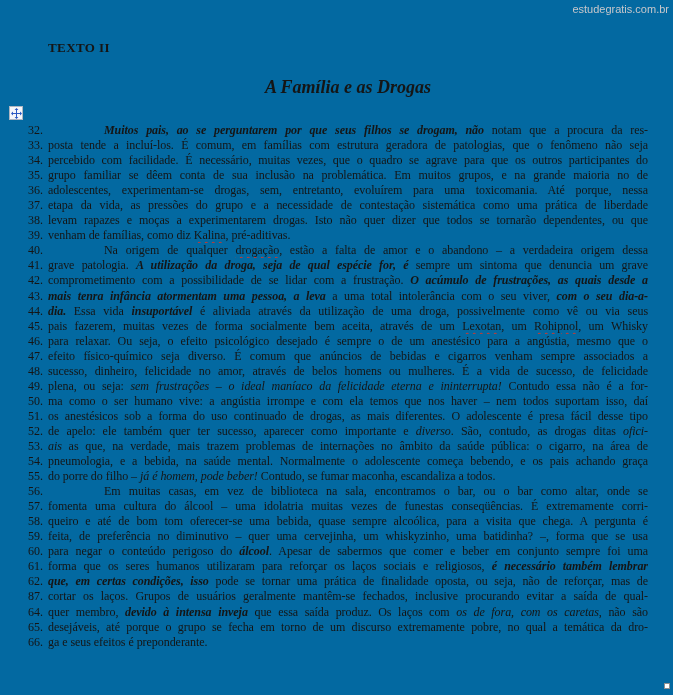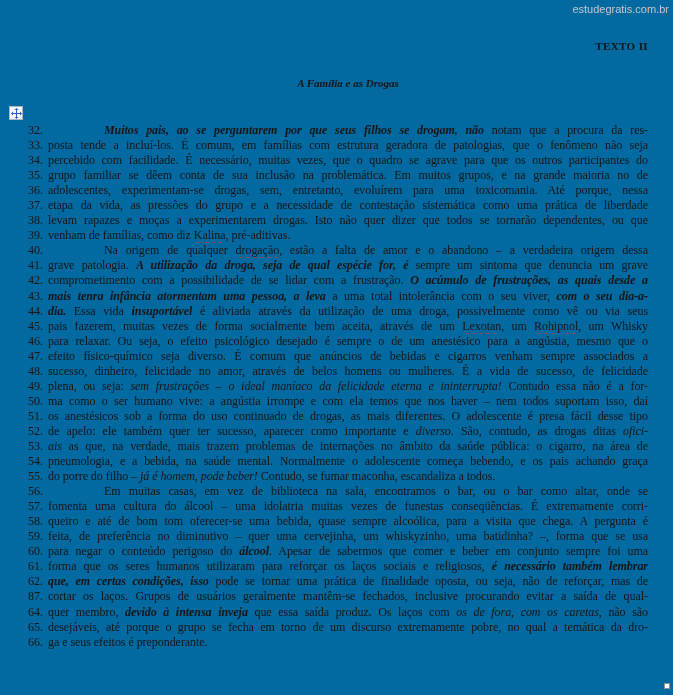--- a/index.html
+++ b/index.html
@@ -6,26 +6,26 @@
   html,body { background:#ffffff; }
   .page {
     position:relative; width:673px; height:695px; background:#0369a1;
     font-family:"Liberation Serif", serif; color:#151515; overflow:hidden;
   }
   .watermark {
     position:absolute; top:3px; right:4px;
     font-family:"Liberation Sans", sans-serif; font-size:11px; color:#c7c7cb;
   }
   .title {
-    position:absolute; top:40px; left:48px; width:600px; text-align:right;
-    font-size:11px; font-weight:bold; letter-spacing:0.4px;
+    position:absolute; top:40px; left:48px; width:600px; text-align:left;
+    font-size:13px; font-weight:bold; letter-spacing:0.4px;
   }
   .subtitle {
     position:absolute; top:77px; left:48px; width:600px; text-align:center;
-    font-size:11px; font-weight:bold; font-style:italic;
+    font-size:18px; font-weight:bold; font-style:italic;
   }
   .anchor {
     position:absolute; left:9px; top:106px; width:14px; height:14px;
     border:1px solid #aeb6c2; background:#f4f7fb;
     display:flex; align-items:center; justify-content:center;
   }
   .text-block { position:absolute; top:123px; left:0; width:673px; }
   .line { display:flex; height:15.06px; line-height:15.06px; font-size:12px; overflow:hidden; }
   .num { flex:0 0 48px; padding-left:28px; }
   .txt { flex:0 0 600px; width:600px; text-align:justify; letter-spacing:-0.05px; }

